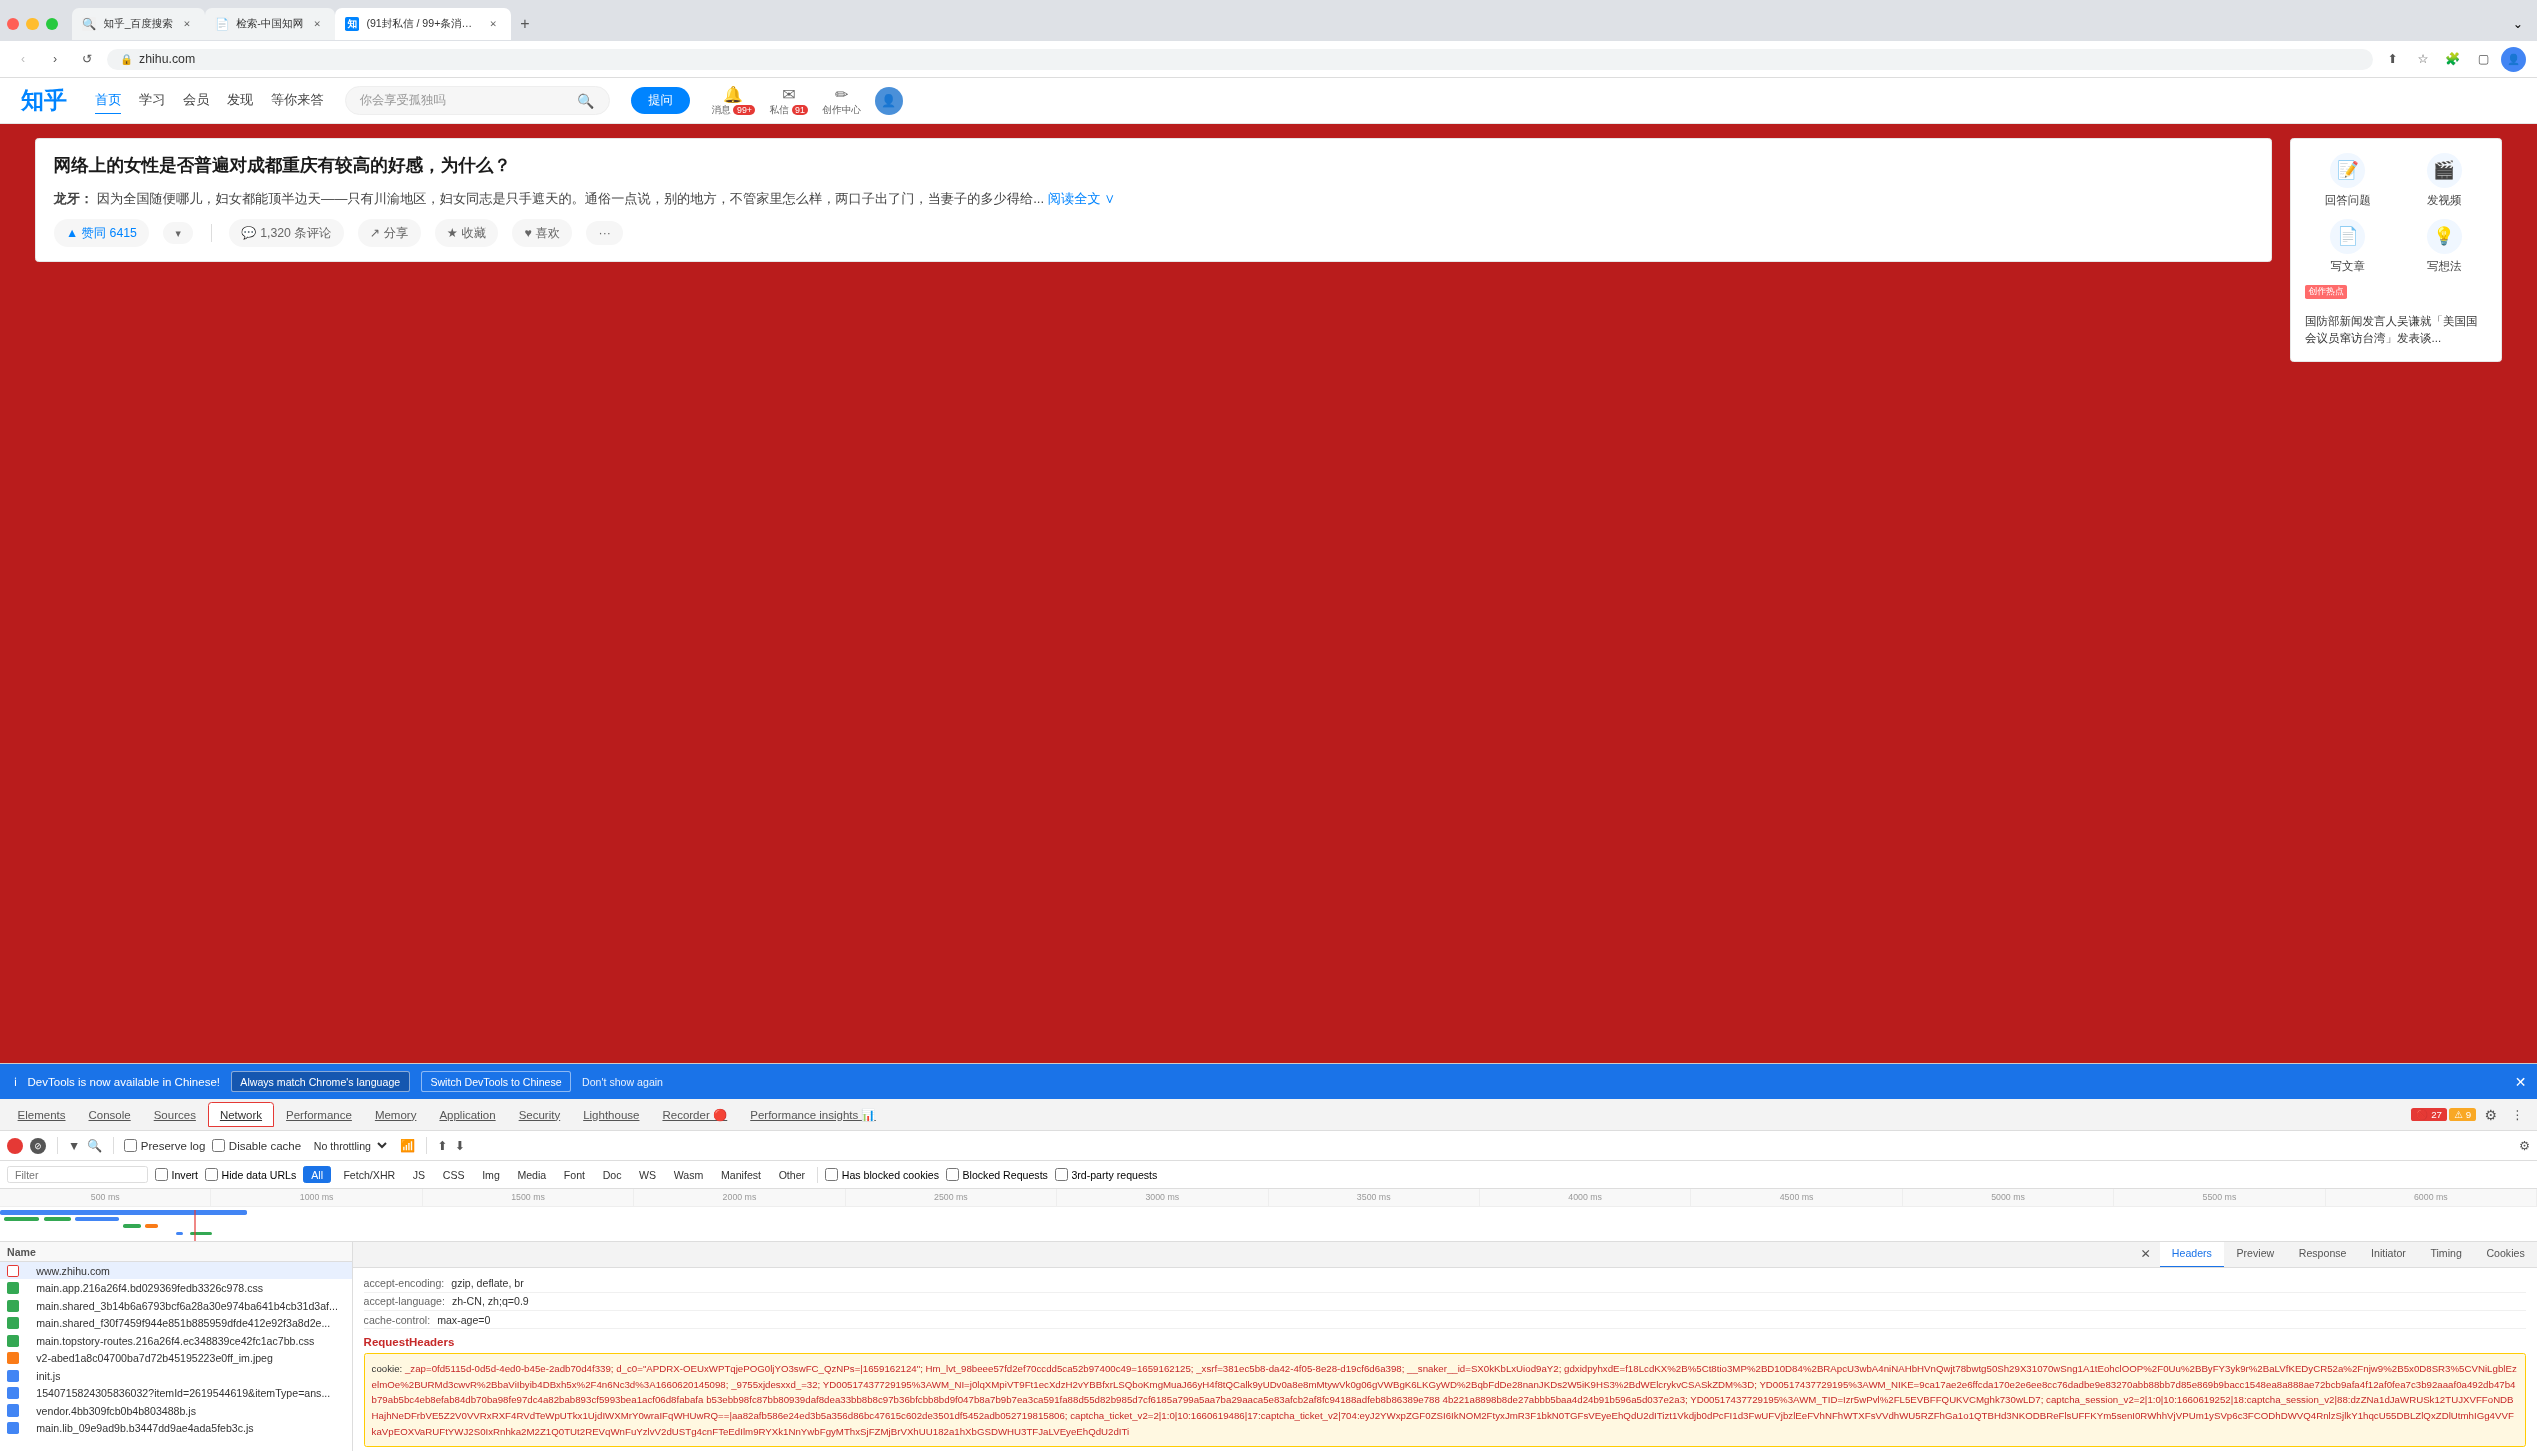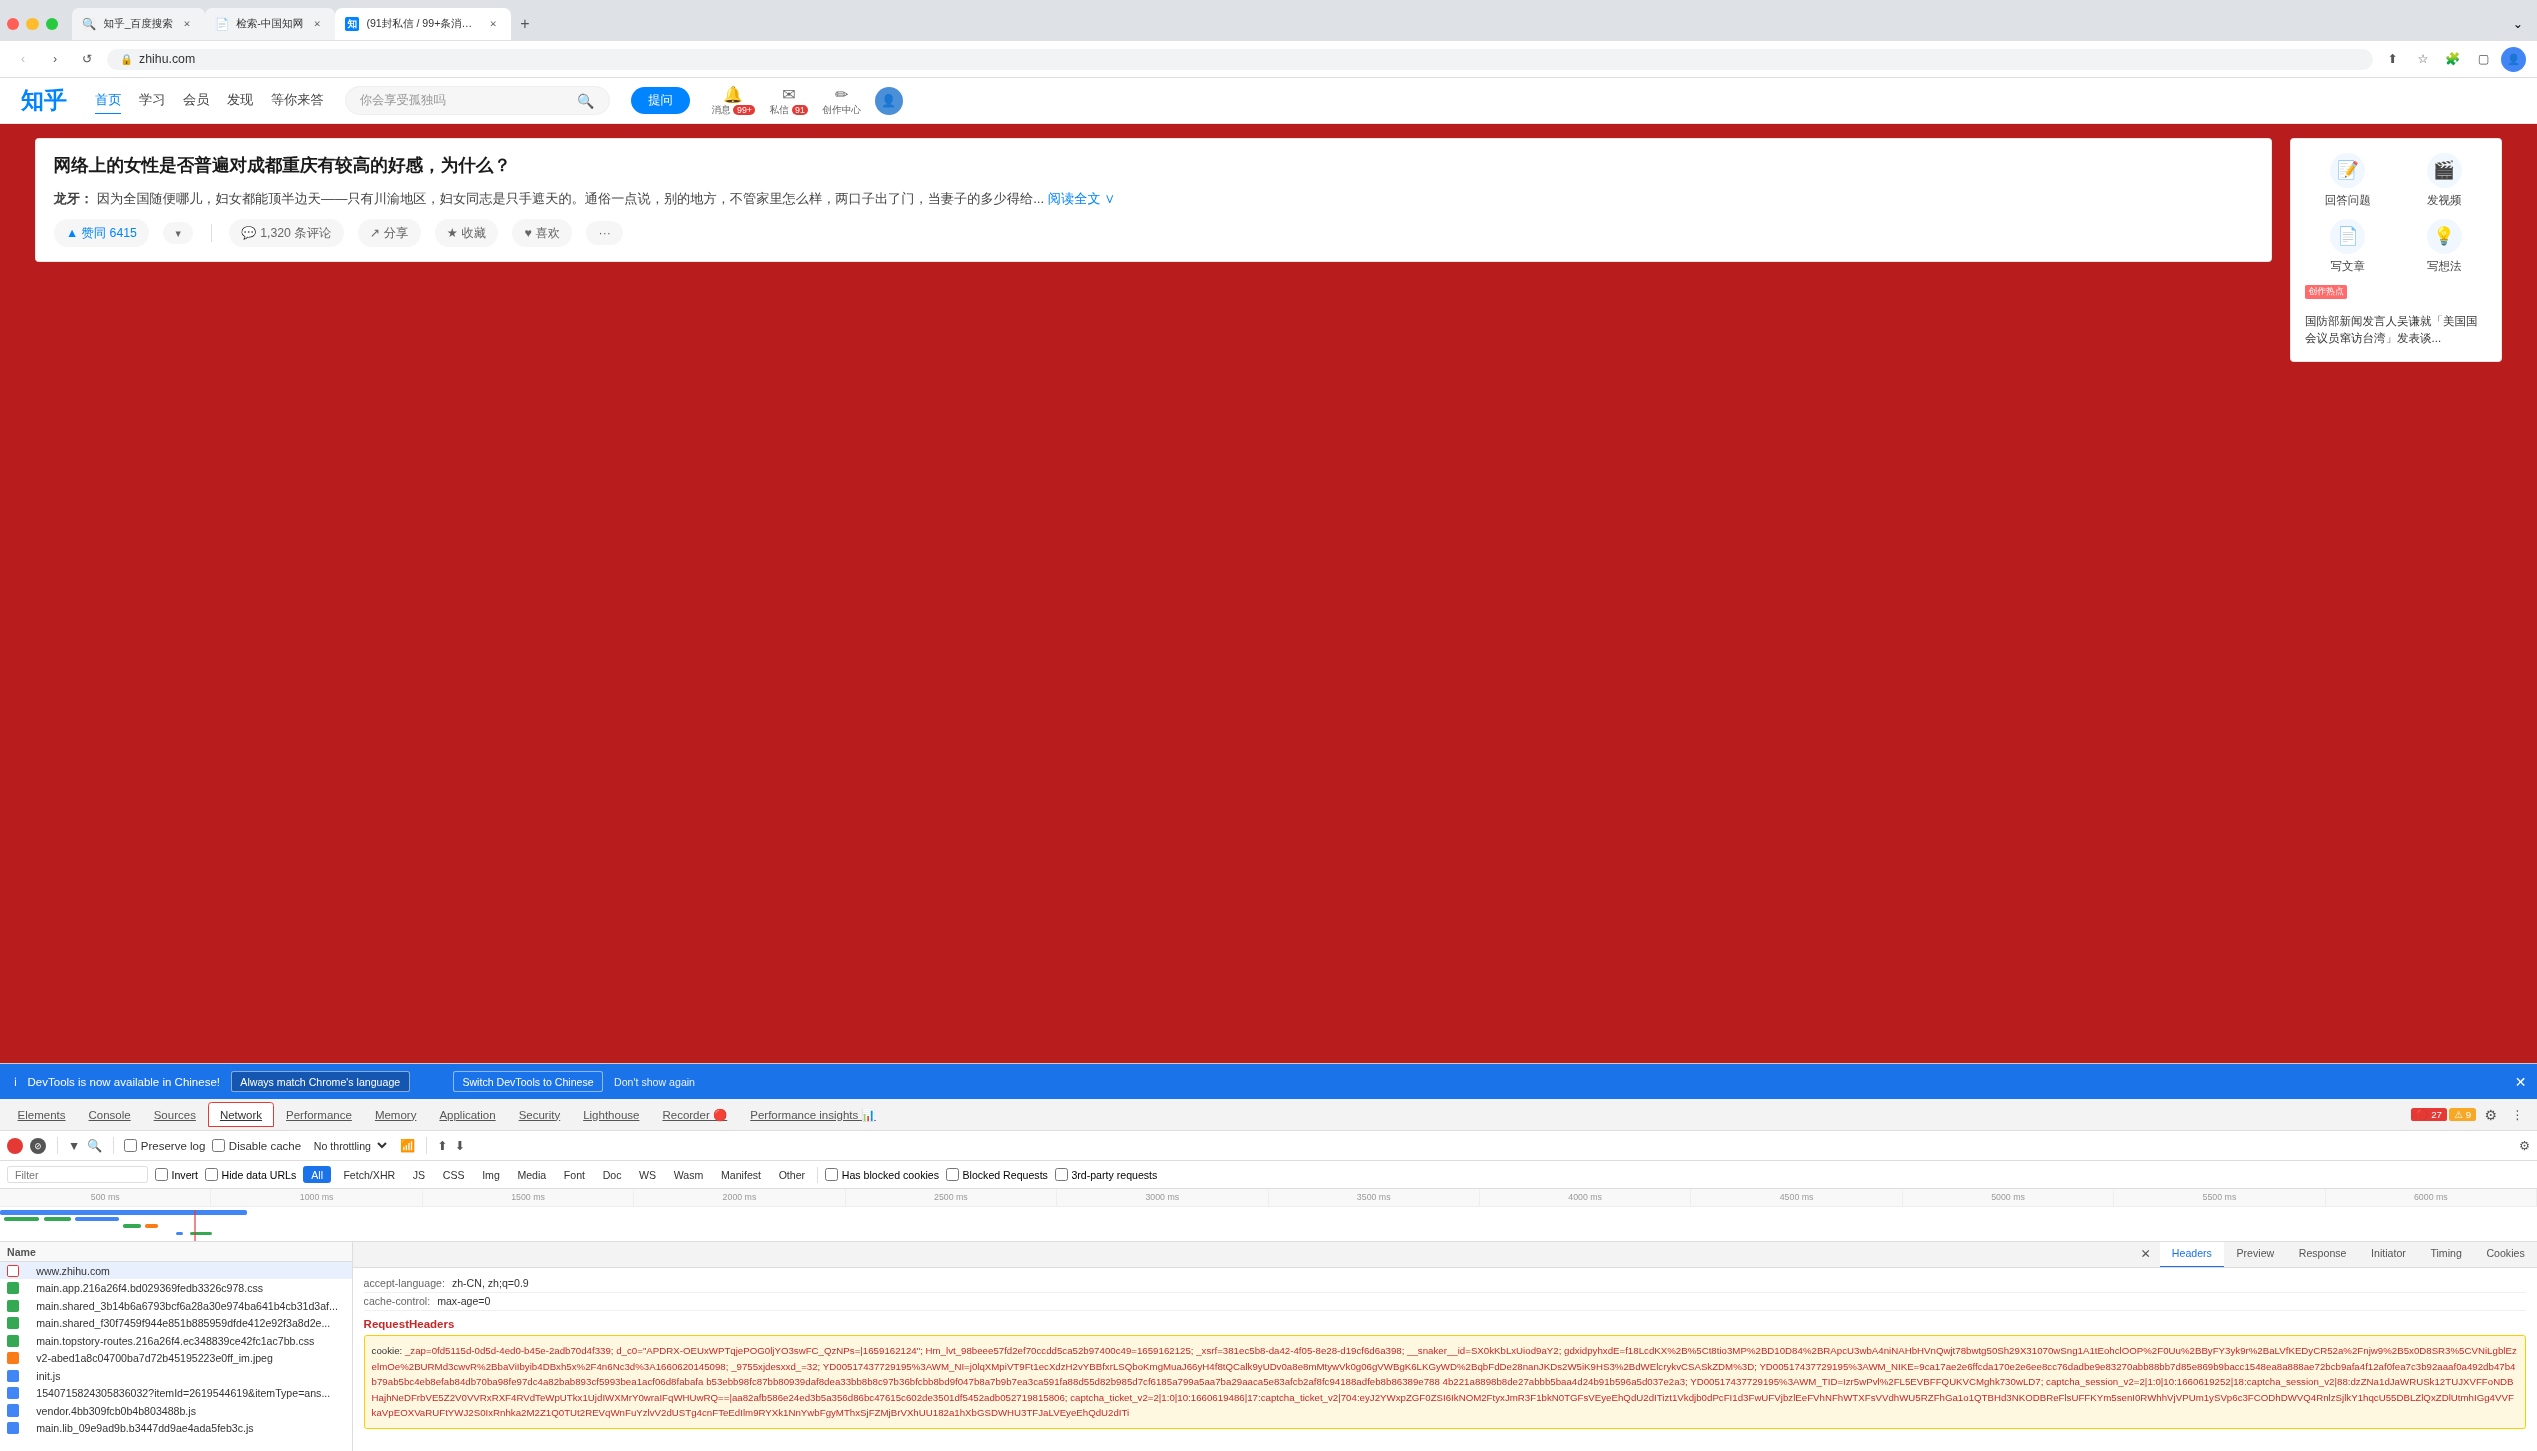--- a/index.html
+++ b/index.html
@@ -51,21 +51,21 @@
     .sidebar-icon-circle { width: 35px; height: 35px; border-radius: 50%; background: #f0f7ff; display: flex; align-items: center; justify-content: center; font-size: 17.6px; }
     .hot-news { margin-top: 10.6px; }
     .hot-badge { display: inline-block; background: #ff6b6b; color: white; font-size: 8.8px; padding: 0.9px 3.5px; border-radius: 1.8px; margin-right: 3.5px; }
     .hot-text { font-size: 11.5px; color: #333; line-height: 1.5; }
 
     
     .devtools { background: #fff; border-top: 0.9px solid #ccc; height: 388px; display: flex; flex-direction: column; }
     .devtools-info-bar { background: #1a73e8; color: white; padding: 7px 14px; display: flex; align-items: center; gap: 10.6px; font-size: 11.5px; position: relative; }
     .devtools-info-bar .close-btn { position: absolute; right: 10.6px; top: 50%; transform: translateY(-50%); cursor: pointer; font-size: 14px; }
     .btn-match-lang { background: #1557b0; color: white; border: 0.9px solid rgba(255,255,255,0.5); padding: 3.5px 8.8px; border-radius: 2.6px; font-size: 10.6px; cursor: pointer; }
-    .btn-switch-chinese { background: #1a73e8; color: white; border: 0.9px solid rgba(255,255,255,0.5); padding: 3.5px 8.8px; border-radius: 2.6px; font-size: 10.6px; cursor: pointer; margin-left: 32px; }
+    .btn-switch-chinese { background: #1a73e8; color: white; border: 0.9px solid rgba(255,255,255,0.5); padding: 3.5px 8.8px; border-radius: 2.6px; font-size: 10.6px; cursor: pointer; }
     .btn-dont-show { color: rgba(255,255,255,0.9); cursor: pointer; font-size: 10.6px; background: none; border: none; text-align: right; }
 
     .devtools-tabs { display: flex; align-items: center; border-bottom: 0.9px solid #ddd; background: #f3f3f3; padding: 0 7px; height: 32px; gap: 1.8px; }
     .devtools-tab { padding: 5.3px 10.6px; font-size: 11.5px; color: #555; cursor: pointer; border-radius: 3.5px 3.5px 0 0; white-space: nowrap; text-decoration: underline; }
     .devtools-tab.network-tab { border: 1.8px solid #e53935; color: #333; background: #fff; }
     .devtools-right-tabs { display: flex; gap: 1.8px; margin-left: auto; align-items: center; }
     .error-badge { background: #e53935; color: white; font-size: 9.7px; padding: 0.9px 5.3px; border-radius: 2.6px; }
     .warn-badge { background: #f9a825; color: white; font-size: 9.7px; padding: 0.9px 5.3px; border-radius: 2.6px; }
 
     .devtools-toolbar { display: flex; align-items: center; padding: 3.5px 7px; border-bottom: 0.9px solid #ddd; gap: 7px; background: #fff; height: 30px; }
@@ -451,20 +451,24 @@
           <div class="detail-tab">Preview</div>
           <div class="detail-tab">Response</div>
           <div class="detail-tab">Initiator</div>
           <div class="detail-tab">Timing</div>
           <div class="detail-tab">Cookies</div>
         </div>
 
         <div class="detail-content">
           <div class="detail-section">
             <div class="detail-row">
+              <span class="detail-key">accept-encoding:</span>
+              <span class="detail-value">gzip, deflate, br</span>
+            </div>
+            <div class="detail-row">
               <span class="detail-key">accept-language:</span>
               <span class="detail-value">zh-CN, zh;q=0.9</span>
             </div>
             <div class="detail-row">
               <span class="detail-key">cache-control:</span>
               <span class="detail-value">max-age=0</span>
             </div>
           </div>
 
           <div class="req-headers-label">RequestHeaders</div>

